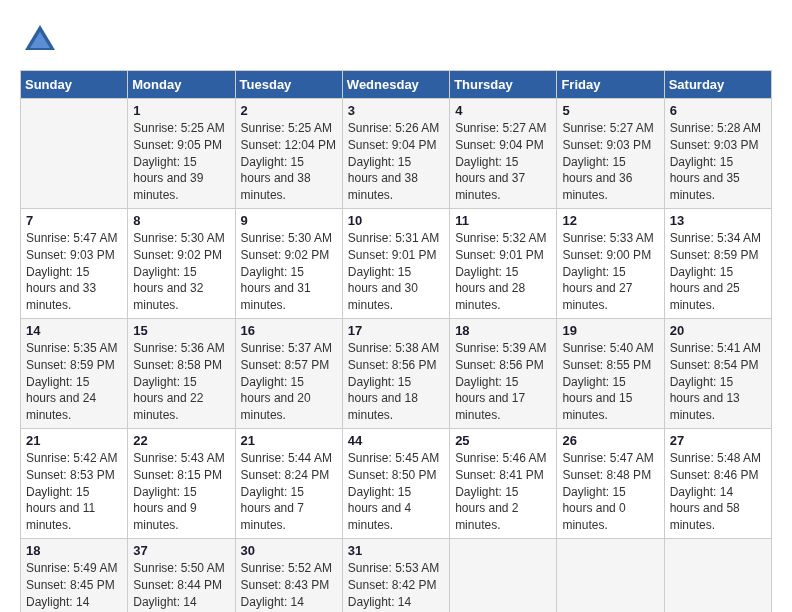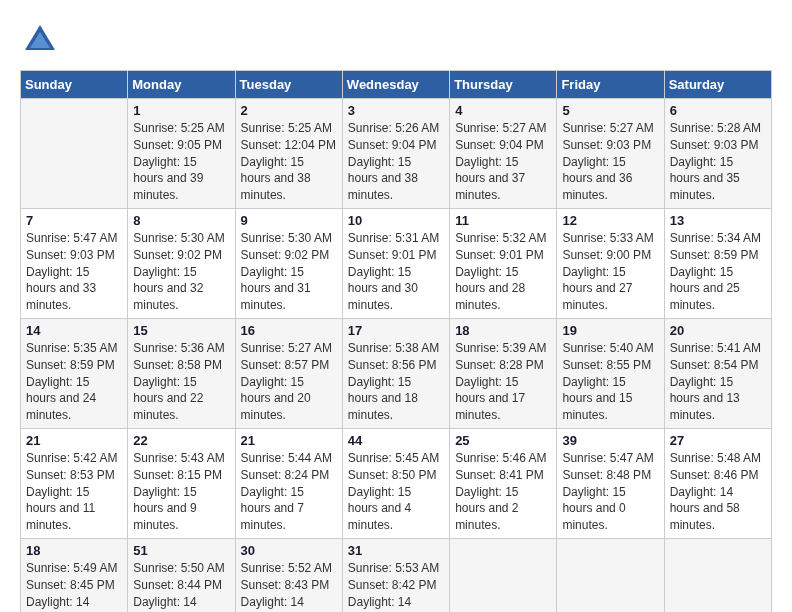--- a/index.html
+++ b/index.html
@@ -230,36 +230,36 @@
         </td>
         <td>
           <span class="day-number">15</span>
           <div class="day-info">Sunrise: 5:36 AM
 Sunset: 8:58 PM
 Daylight: 15 hours
 and 22 minutes.</div>
         </td>
         <td>
           <span class="day-number">16</span>
-          <div class="day-info">Sunrise: 5:27 AM
+          <div class="day-info">Sunrise: 5:37 AM
 Sunset: 8:57 PM
 Daylight: 15 hours
 and 20 minutes.</div>
         </td>
         <td>
           <span class="day-number">17</span>
           <div class="day-info">Sunrise: 5:38 AM
 Sunset: 8:56 PM
 Daylight: 15 hours
 and 18 minutes.</div>
         </td>
         <td>
           <span class="day-number">18</span>
           <div class="day-info">Sunrise: 5:39 AM
-Sunset: 8:28 PM
+Sunset: 8:56 PM
 Daylight: 15 hours
 and 17 minutes.</div>
         </td>
         <td>
           <span class="day-number">19</span>
           <div class="day-info">Sunrise: 5:40 AM
 Sunset: 8:55 PM
 Daylight: 15 hours
 and 15 minutes.</div>
         </td>
@@ -301,21 +301,21 @@
 and 4 minutes.</div>
         </td>
         <td>
           <span class="day-number">25</span>
           <div class="day-info">Sunrise: 5:46 AM
 Sunset: 8:41 PM
 Daylight: 15 hours
 and 2 minutes.</div>
         </td>
         <td>
-          <span class="day-number">39</span>
+          <span class="day-number">26</span>
           <div class="day-info">Sunrise: 5:47 AM
 Sunset: 8:48 PM
 Daylight: 15 hours
 and 0 minutes.</div>
         </td>
         <td>
           <span class="day-number">27</span>
           <div class="day-info">Sunrise: 5:48 AM
 Sunset: 8:46 PM
 Daylight: 14 hours
@@ -324,21 +324,21 @@
       </tr>
       <tr>
         <td>
           <span class="day-number">18</span>
           <div class="day-info">Sunrise: 5:49 AM
 Sunset: 8:45 PM
 Daylight: 14 hours
 and 56 minutes.</div>
         </td>
         <td>
-          <span class="day-number">51</span>
+          <span class="day-number">37</span>
           <div class="day-info">Sunrise: 5:50 AM
 Sunset: 8:44 PM
 Daylight: 14 hours
 and 53 minutes.</div>
         </td>
         <td>
           <span class="day-number">30</span>
           <div class="day-info">Sunrise: 5:52 AM
 Sunset: 8:43 PM
 Daylight: 14 hours

